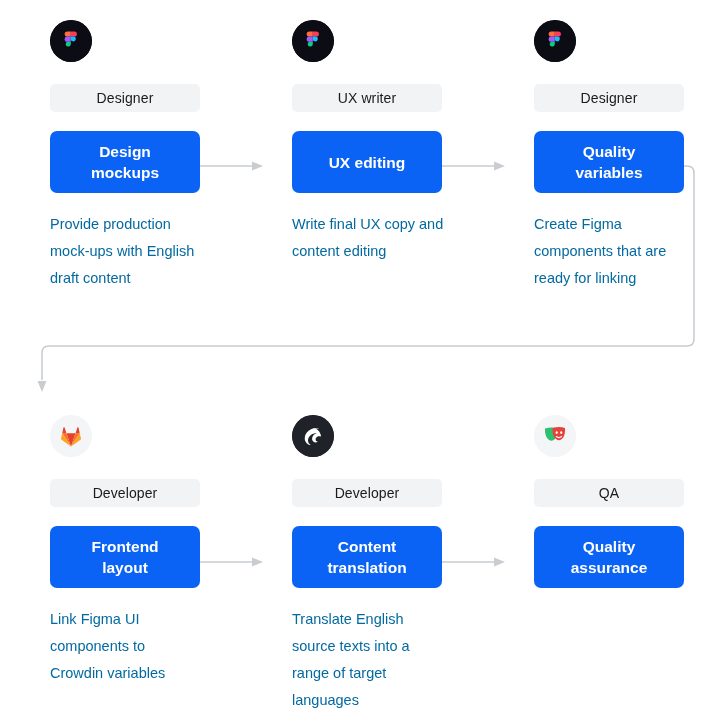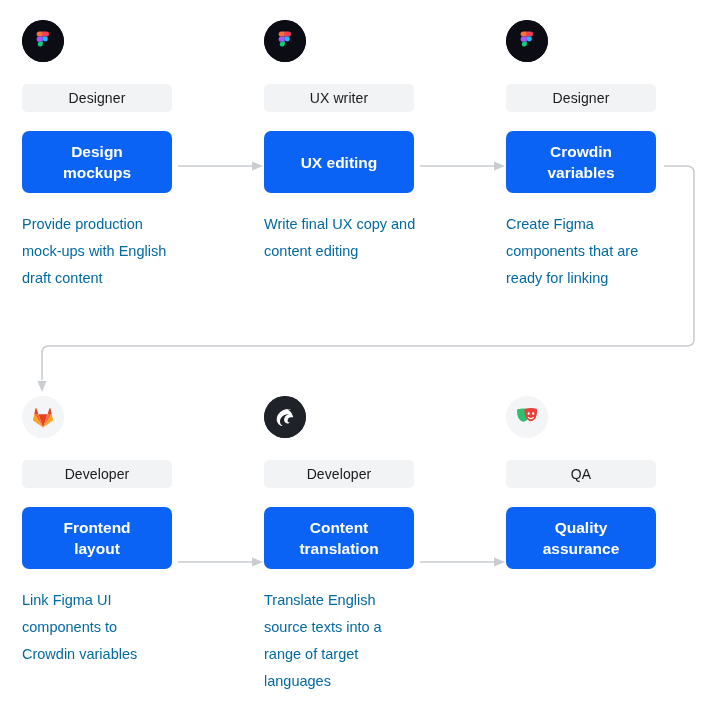--- a/index.html
+++ b/index.html
@@ -20,28 +20,29 @@
     inset: 0;
   }
   .arrows-layer {
     position: absolute;
     inset: 0;
     pointer-events: none;
   }
   .col {
     position: absolute;
     width: 150px;
+    margin-left: 28px;
   }
   
   .c0 { left: 22px; }
   .c1 { left: 264px; }
   .c2 { left: 506px; }
   
   .r0 { top: 20px; }
-  .r1 { top: 396px; }
+  .r1 { top: 415px; }
 
   .avatar {
     width: 42px;
     height: 42px;
     border-radius: 50%;
     display: flex;
     align-items: center;
     justify-content: center;
     overflow: hidden;
   }
@@ -165,21 +166,21 @@
       <svg width="42" height="42" viewBox="0 0 42 42">
         <circle cx="21" cy="21" r="21" fill="#0b0c14"></circle>
         <path d="M17.2 11.5h3.6v5.1h-3.6a2.55 2.55 0 1 1 0-5.1z" fill="#ff6d3b"></path>
         <path d="M20.8 11.5h3.6a2.55 2.55 0 1 1 0 5.1h-3.6z" fill="#ff3b5c"></path>
         <path d="M17.2 16.6h3.6v5.1h-3.6a2.55 2.55 0 1 1 0-5.1z" fill="#a259ff"></path>
         <path d="M20.8 16.6h3.6a2.55 2.55 0 1 1-3.6 1.8z" fill="#1abcfe"></path>
         <path d="M17.2 21.7h3.6v2.55a2.55 2.55 0 1 1-3.6-2.55z" fill="#0acf83"></path>
       </svg>
     </div>
     <div class="role-pill">Designer</div>
-    <div class="step-box">Crowdin variables</div>
+    <div class="step-box">Quality variables</div>
     <div class="desc">Create Figma components that are ready for linking</div>
   </div>
 
   <div class="col c0 r1">
     <div class="avatar" style="background:#f4f5f7;">
       <svg width="42" height="42" viewBox="0 0 42 42">
         <circle cx="21" cy="21" r="21" fill="#f4f5f7"></circle>
         <path d="M21 31.5 L16.4 18.2 h9.2 Z" fill="#e24329"></path>
         <path d="M21 31.5 L16.4 18.2 h-4.1 Z" fill="#fc6d26"></path>
         <path d="M12.3 18.2 L11 23.6 a0.7 0.7 0 0 0 0.25 0.78 L21 31.5 Z" fill="#fca326"></path>

